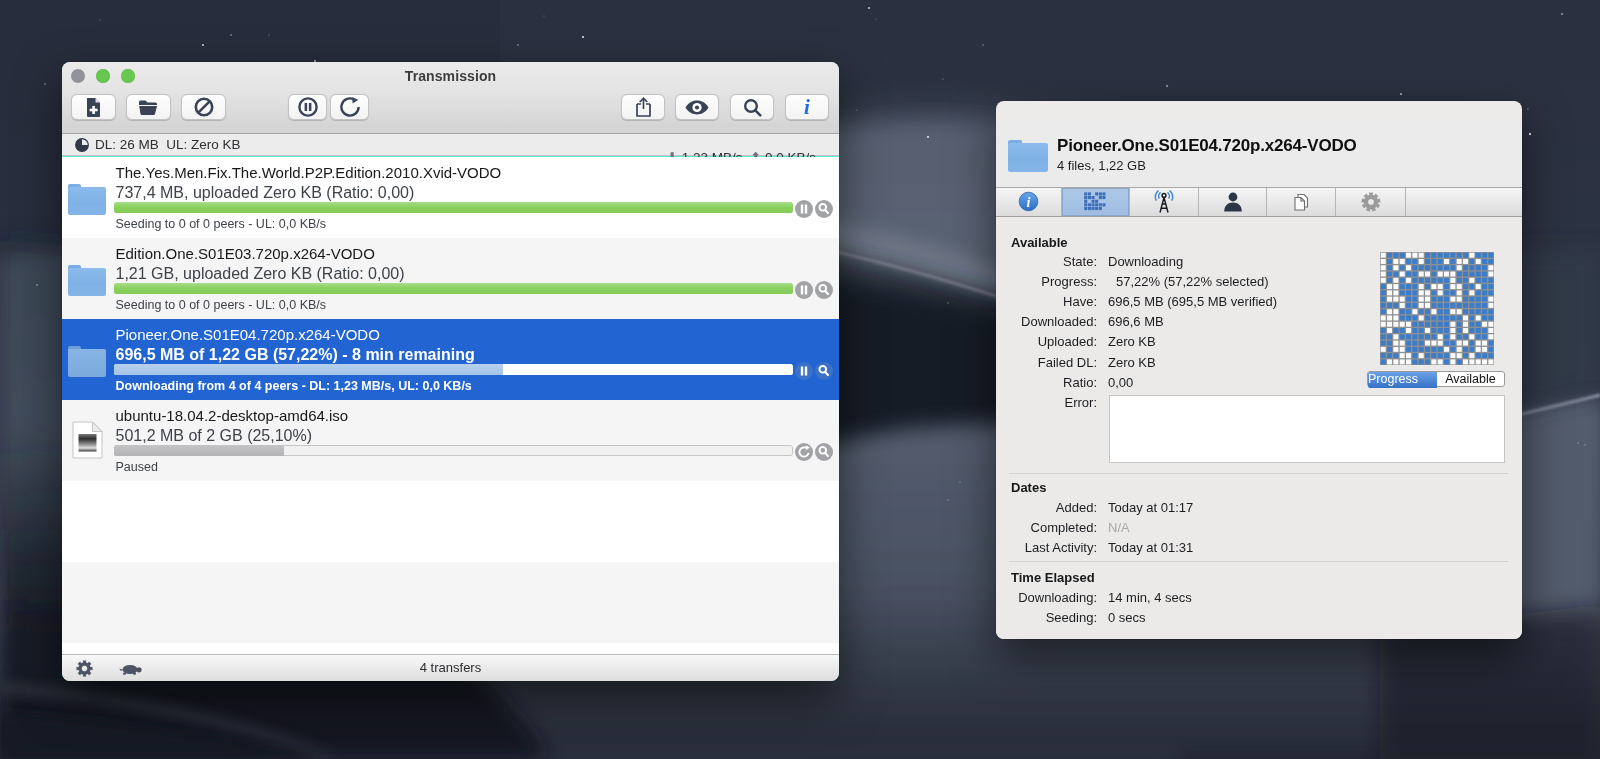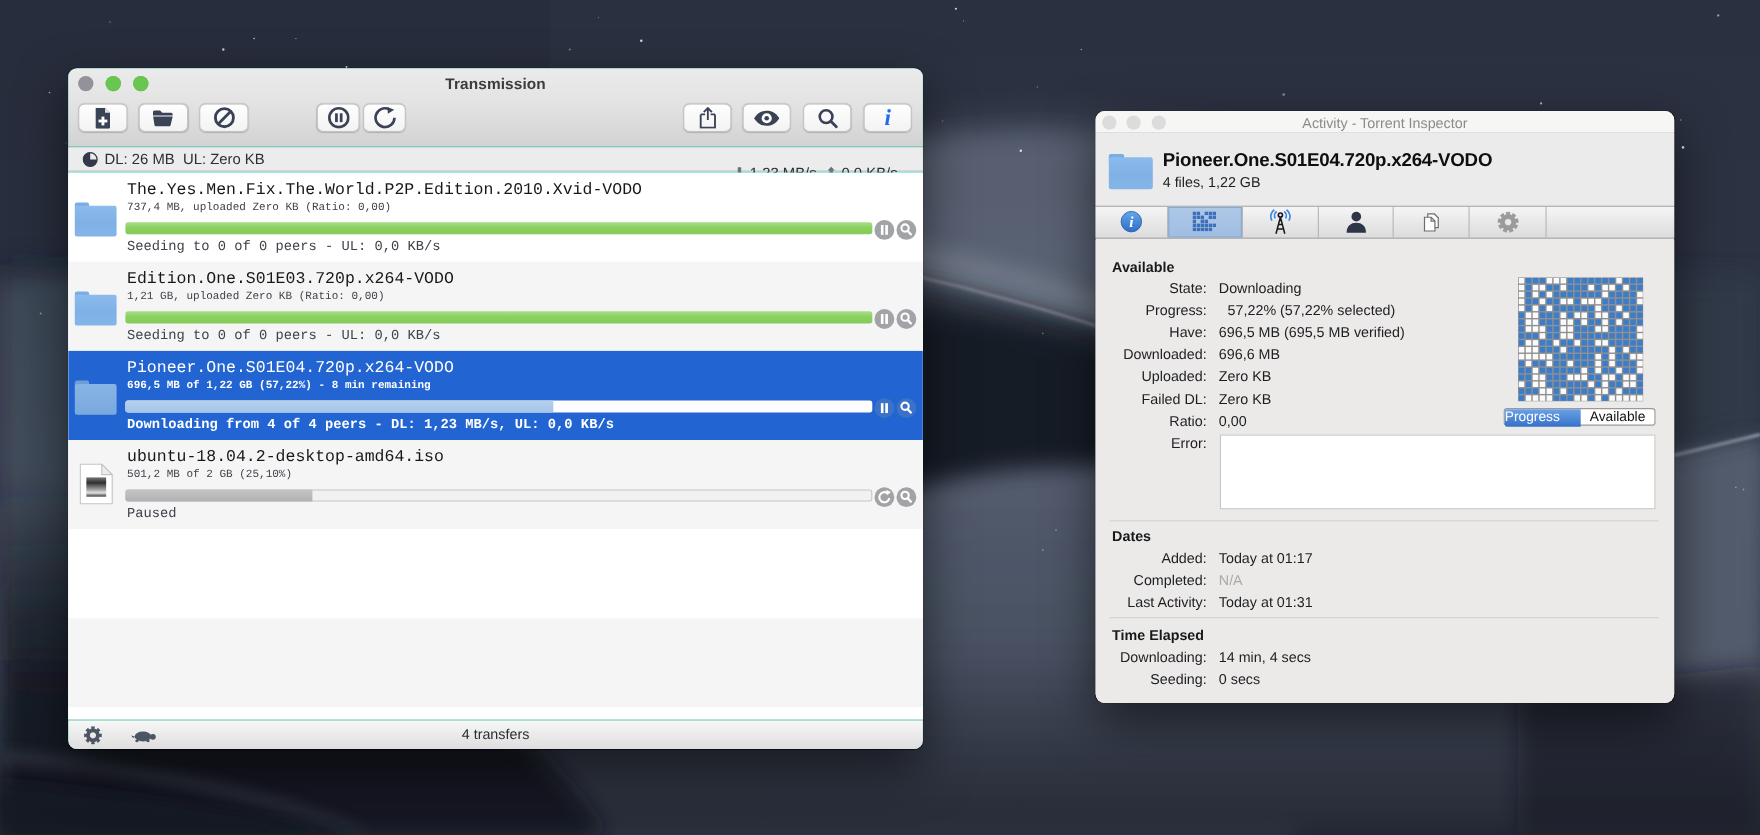--- a/index.html
+++ b/index.html
@@ -10,23 +10,23 @@
 #wmain{left:62px;top:62px;width:777px;height:619px;background:#5eead4;}
 #toolbar{position:absolute;left:0;top:0;width:777px;height:72px;border-radius:8px 8px 0 0;
  background:linear-gradient(#ebebeb,#e3e3e3 45%,#d2d2d2);border-bottom:1px solid #a6a6a6;}
 .tl{position:absolute;top:69px;width:14px;height:14px;border-radius:50%;}
 #wtitle{position:absolute;top:68px;left:0;width:777px;text-align:center;font-size:14px;font-weight:700;color:#3c3c3c;letter-spacing:.1px;}
 .tbtn{position:absolute;top:32px;height:26px;background:linear-gradient(#fefefe,#f3f3f3);border:1px solid #c3c3c3;
  border-radius:6px;box-shadow:0 .5px 1px rgba(0,0,0,.18);display:flex;align-items:center;justify-content:center;}
 #statusbar{position:absolute;left:0;top:72px;width:777px;height:22px;background:#ececec;border-bottom:1px solid #c2c2c2;
  font-size:13.5px;color:#2e2f33;}
 #list{position:absolute;left:0;top:95px;width:777px;height:496.5px;background:#fff;overflow:hidden;}
-.row{position:absolute;left:0;width:777px;height:81px;font-family:Liberation Mono, monospace;}
+.row{position:absolute;left:0;width:777px;height:81px;}
 .row .ttl{position:absolute;left:53.5px;top:7px;font-size:15px;color:#17181a;white-space:nowrap;}
-.row .sub{position:absolute;left:53.5px;top:26.5px;font-size:10px;color:#3e4249;white-space:nowrap;}
+.row .sub{position:absolute;left:53.5px;top:26.5px;font-size:16px;color:#3e4249;white-space:nowrap;}
 .row .sta{position:absolute;left:53.5px;top:60px;font-size:12.5px;color:#3e4249;white-space:nowrap;}
 .bar{position:absolute;left:51.7px;top:44.5px;width:679.8px;height:11px;border-radius:2.5px;}
 .rbtn{position:absolute;width:18px;height:18px;border-radius:50%;top:42.5px;}
 .folder{position:absolute;left:6.3px;top:27px;width:37.8px;height:30.5px;}
 .fold-tab{position:absolute;left:0;top:0;width:13px;height:6px;border-radius:2px 2px 0 0;}
 .fold-body{position:absolute;left:0;top:3px;width:100%;height:27.5px;border-radius:2px;}
 #bottombar{position:absolute;left:0;top:591.5px;width:777px;height:27.5px;border-radius:0 0 8px 8px;
  background:linear-gradient(#f8f8f8,#e8e8e8 60%,#dedede);border-top:1px solid #bbb;}
 #btxt{position:absolute;width:777px;text-align:center;top:5px;font-size:13px;color:#2c2d30;}
 
@@ -344,26 +344,20 @@
         <circle cx="20" cy="6.8" r="2.6" fill="#4d5464"></circle>
         <rect x="4" y="9.5" width="3" height="2.2" rx="1" fill="#4d5464"></rect>
         <rect x="14" y="9.5" width="3" height="2.2" rx="1" fill="#4d5464"></rect>
         <path d="M2,8 L0.2,5.6 L4,6.8 Z" fill="#4d5464"></path>
       </svg>
    <div id="btxt">4 transfers</div>
  </div>
 </div>
 
 <div class="win" id="winsp">
- <div id="ititle">
-   <div class="c" style="left:5.6px;"></div>
-      <div class="c" style="left:28.3px;"></div>
-      <div class="c" style="left:50.5px;"></div>
-   <div class="t">Activity - Torrent Inspector</div>
- </div>
  <div id="ihead">
    <div style="position:absolute;left:12px;top:19px;width:40px;height:32px;">
      <div style="position:absolute;left:0;top:0;width:14px;height:7px;border-radius:2px 2px 0 0;background:#79aee3;"></div>
      <div style="position:absolute;left:0;top:3.5px;width:40px;height:28.5px;border-radius:2px;background:linear-gradient(#8cbbec,#7fb1e6 55%,#85b5e8);"></div>
    </div>
    <div style="position:absolute;left:61px;top:15px;font-size:17px;font-weight:700;color:#0e0f11;letter-spacing:-0.2px;white-space:nowrap;">Pioneer.One.S01E04.720p.x264-VODO</div>
    <div style="position:absolute;left:61px;top:37px;font-size:13px;color:#1d1e21;">4 files, 1,22 GB</div>
  </div>
  <div id="tabbar">
 <div class="tab" style="left:0px;width:65.6px;">

